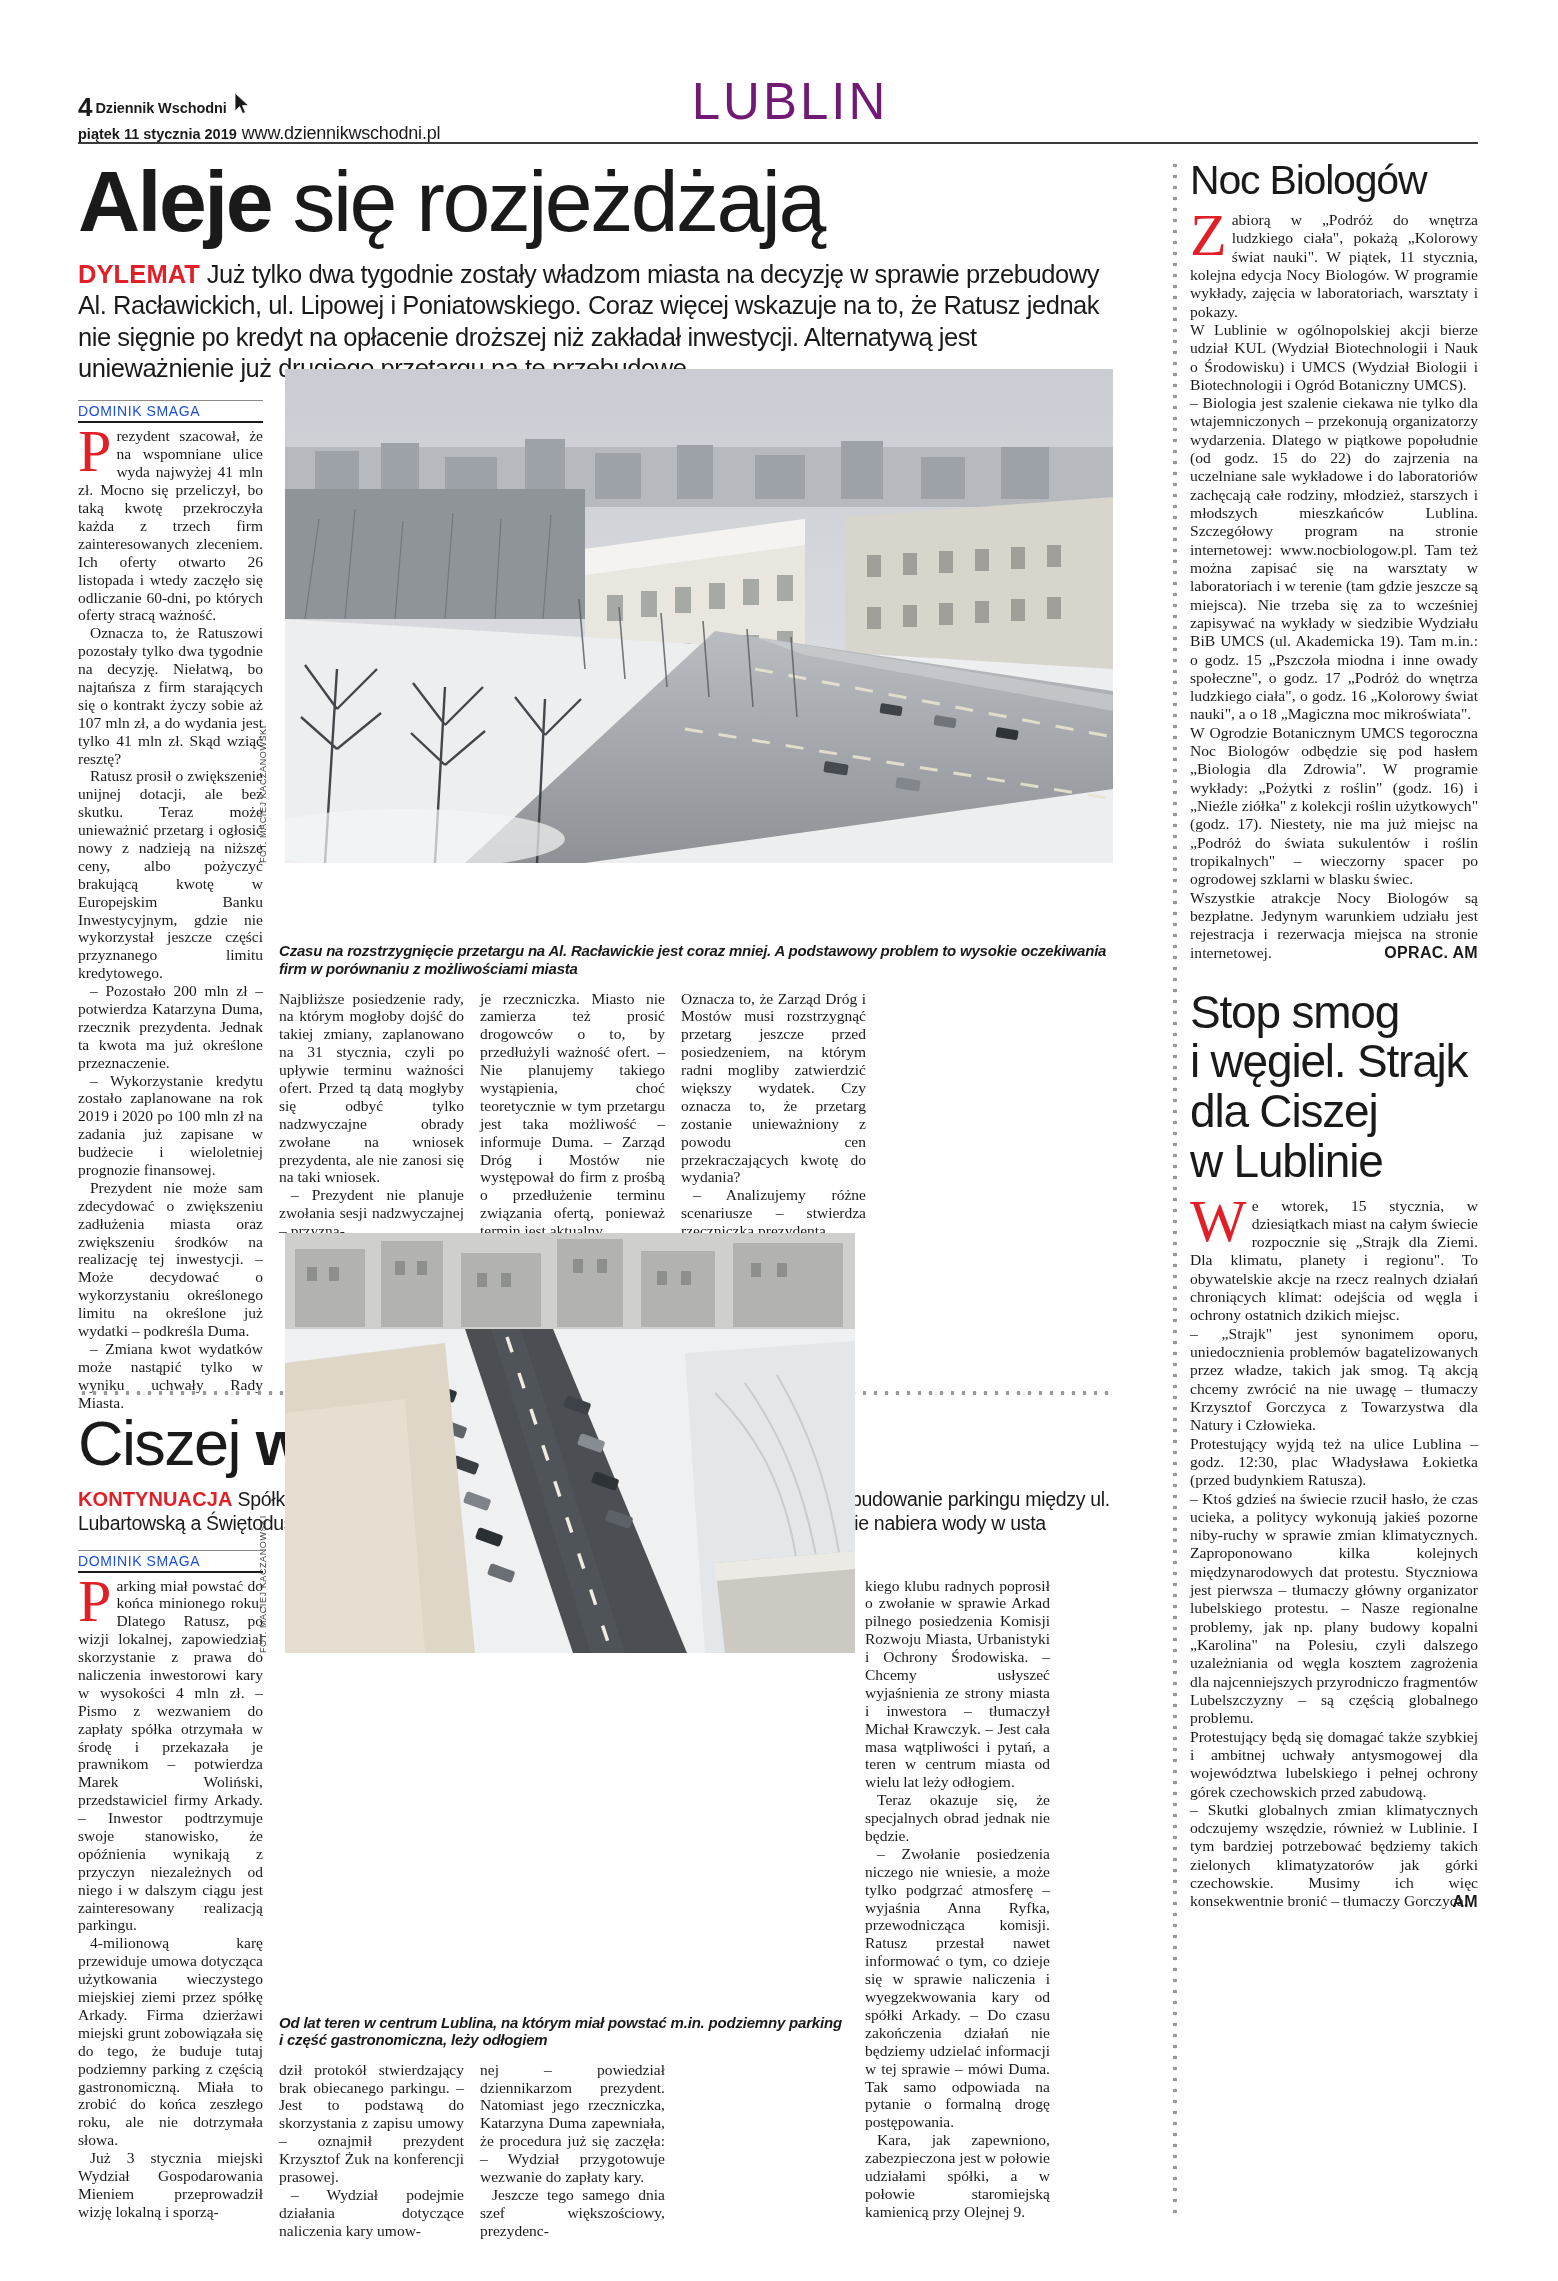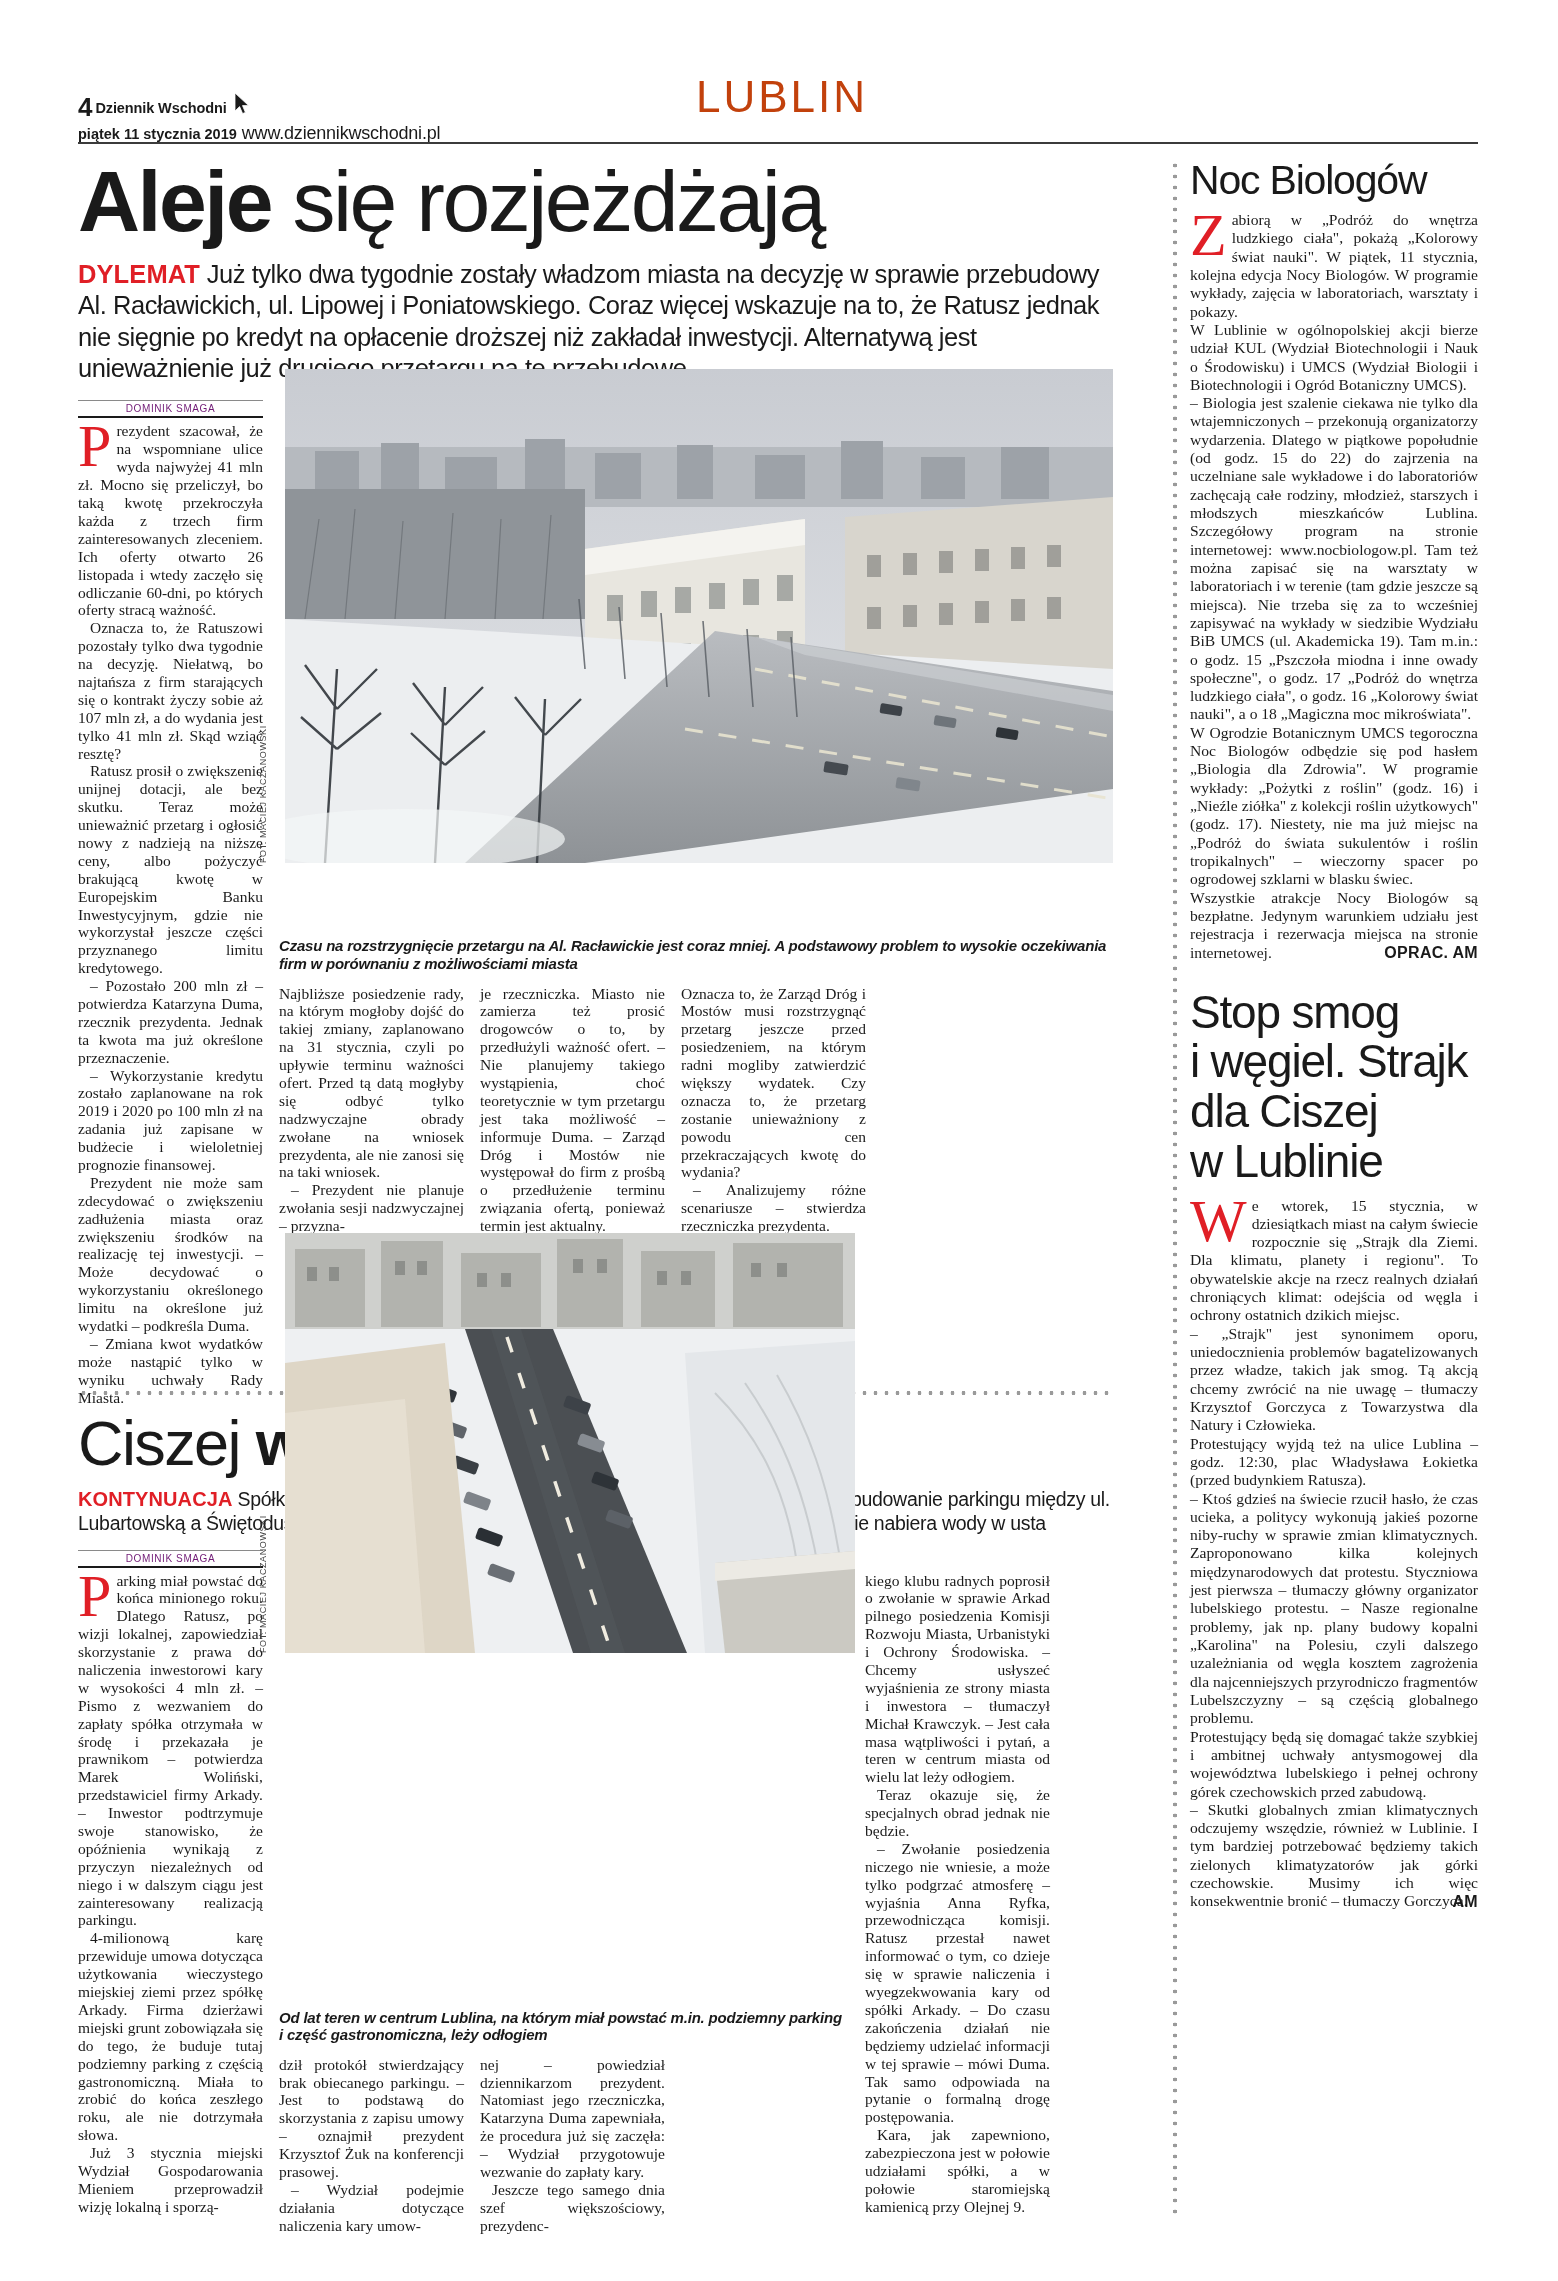--- a/index.html
+++ b/index.html
@@ -13,23 +13,23 @@
   .page{position:relative;width:1558px;height:2281px;background:#fff;overflow:hidden;padding-left:37px;}
 
   
   .masthead{position:absolute;left:78px;top:92px;width:1400px;}
   .mh-left{float:left;font-family:"Liberation Sans",sans-serif;line-height:1.18;}
   .mh-line1{font-size:14.5px;font-weight:bold;letter-spacing:-0.1px;}
   .mh-pagenum{font-size:26px;font-weight:bold;vertical-align:-3px;margin-right:3px;}
   .mh-line2{font-size:14.5px;font-weight:bold;}
   .mh-url{font-weight:normal;font-size:18px;margin-left:5px;letter-spacing:-0.2px;}
   .section-title{
-    position:absolute;left:4px;top:-20px;width:1400px;text-align:center;
+    position:absolute;left:12px;top:-20px;width:1400px;text-align:center;
     font-family:"Liberation Sans",sans-serif;font-weight:300;
-    font-size:44px;letter-spacing:3px;color:#c2410c;
+    font-size:51px;letter-spacing:3px;color:#701a75;
   }
   .mh-rule{position:absolute;left:78px;top:142px;width:1400px;height:2px;background:#3b3b3b;}
 
   
   .cursor{position:absolute;left:234px;top:92px;width:17px;height:24px;}
 
   
   .main{position:absolute;left:78px;top:160px;width:1035px;}
 
   .hl-main{
@@ -43,22 +43,22 @@
     font-family:"Liberation Sans",sans-serif;
     font-size:25.5px;line-height:1.235;letter-spacing:-0.45px;
     margin:0 0 16px 0;font-weight:400;
   }
   .lede-tag{color:#e01f26;font-weight:bold;letter-spacing:0.1px;}
 
   
   .byline-wrap{width:185px;margin-bottom:4px;}
   .byline-rule-top{height:1px;background:#8a8a8a;}
   .byline{
-    font-family:"Liberation Sans",sans-serif;font-size:10px;
-    letter-spacing:0.6px;text-align:center;padding:2px 0 2px 0;color:#701a75;
+    font-family:"Liberation Sans",sans-serif;font-size:14px;
+    letter-spacing:0.6px;text-align:left;padding:2px 0 2px 0;color:#1d4ed8;
   }
   .byline-rule-bot{height:2px;background:#1a1a1a;}
 
   
   .cols{display:flex;gap:16px;}
   .col{width:185px;}
   .col p{
     margin:0;font-size:15.5px;line-height:1.155;text-align:justify;
     text-indent:12px;hyphens:auto;-webkit-hyphens:auto;
   }

